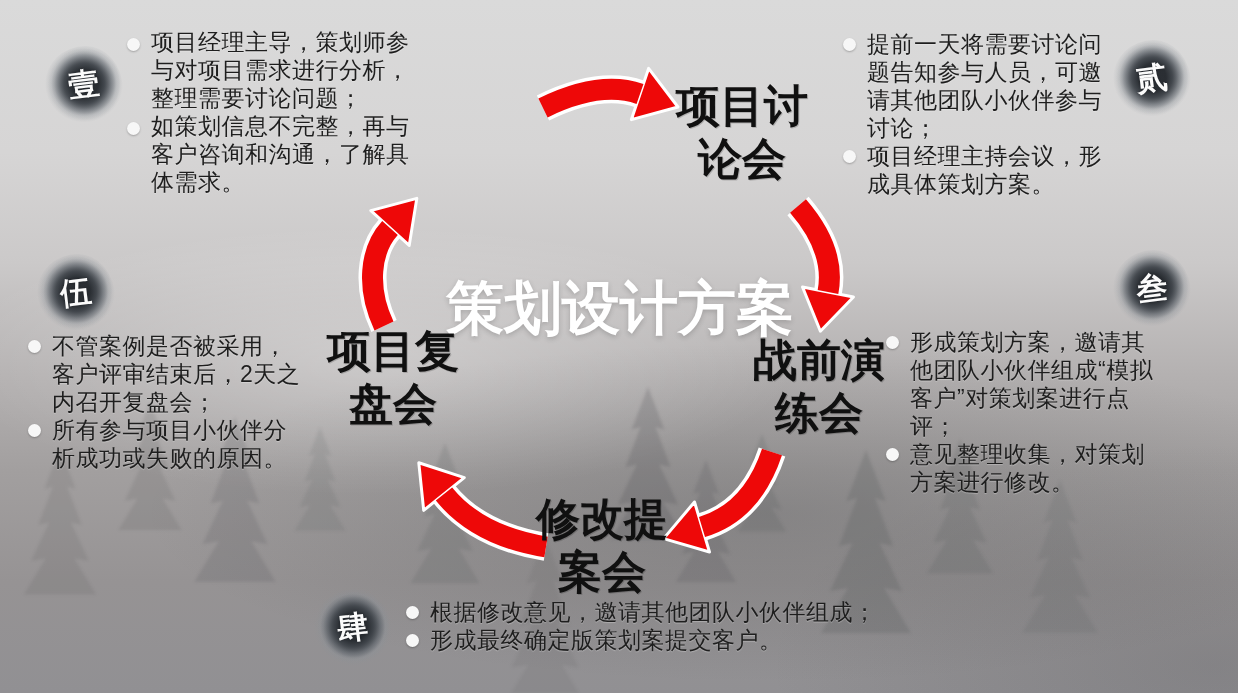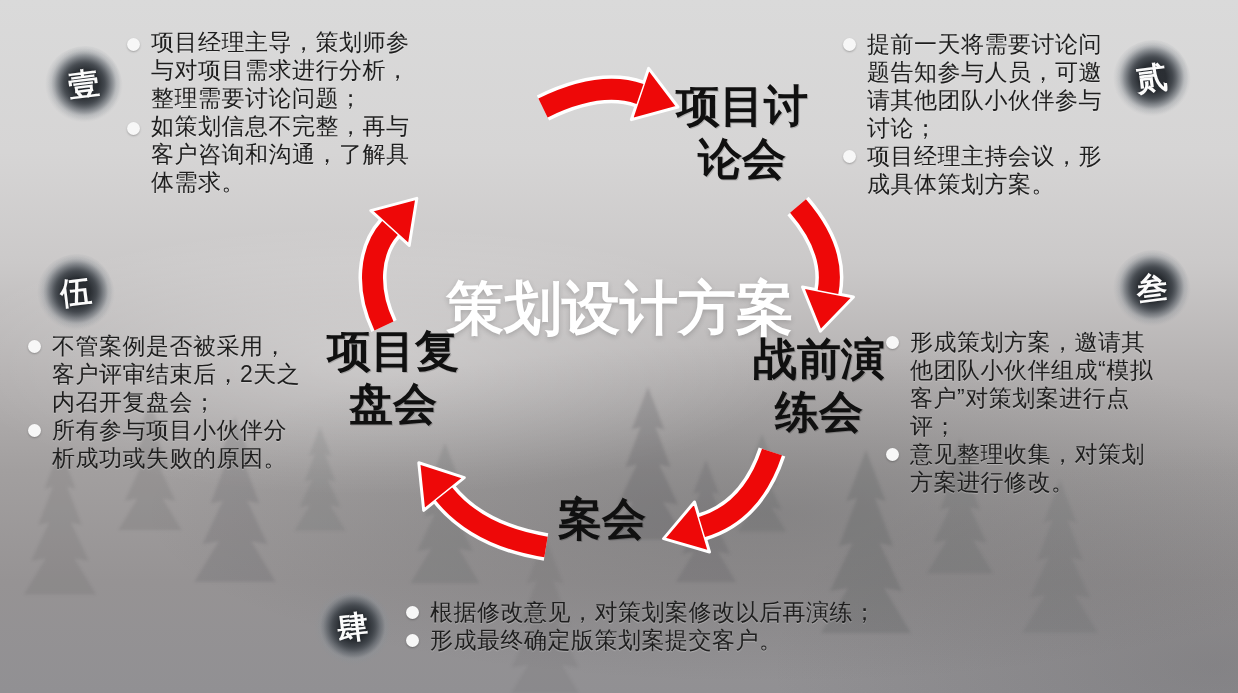--- a/index.html
+++ b/index.html
@@ -47,21 +47,21 @@
   .notes-2{left:843px;top:30px;width:276px;}
   .notes-3{left:886px;top:328px;width:276px;}
   .notes-4{left:406px;top:598px;width:480px;}
   .notes-5{left:28px;top:332px;width:282px;}
   
   .node{position:absolute;width:190px;text-align:center;color:#101010;
     font-family:"DejaVu Serif",serif;font-weight:800;font-size:44px;line-height:53px;
     text-shadow:1px 1px 0 rgba(0,0,0,.18);}
   .node-1{left:372px;top:74px;}
   .node-2{left:647px;top:79px;}
-  .node-3{left:724px;top:333px;font-family:Liberation Serif, serif;}
+  .node-3{left:724px;top:333px;}
   .node-4{left:507px;top:492px;}
   .node-5{left:298px;top:324px;}
   
   .center-title{position:absolute;left:440px;top:280px;width:360px;text-align:center;
     color:#ffffff;font-family:"DejaVu Serif",serif;font-weight:800;
     font-size:58px;line-height:56px;text-shadow:0 2px 5px rgba(40,40,40,.22);}
   
   .arrows{position:absolute;left:0;top:0;width:1238px;height:693px;}
   .arrow-under{stroke:#ffffff;stroke-width:28;fill:none;stroke-linecap:butt;}
   .arrow-over{stroke:var(--accent-red,#ee0808);stroke-width:21;fill:none;stroke-linecap:butt;}
@@ -126,20 +126,21 @@
 
   <div class="node node-2">
     <div>项目讨</div>
     <div>论会</div>
   </div>
   <div class="node node-3">
     <div>战前演</div>
     <div>练会</div>
   </div>
   <div class="node node-4">
+    <div>修改提</div>
     <div>案会</div>
   </div>
   <div class="node node-5">
     <div>项目复</div>
     <div>盘会</div>
   </div>
 
   <div class="badge badge-1">
     <span class="badge-glyph">壹</span>
   </div>
@@ -185,21 +186,21 @@
     </li>
     <li class="note">
       <span class="bullet"></span>
       <span class="note-text">意见整理收集，对策划方案进行修改。</span>
     </li>
   </ul>
 
   <ul class="notes notes-4">
     <li class="note">
       <span class="bullet"></span>
-      <span class="note-text">根据修改意见，对策划案修改以后再演练；</span>
+      <span class="note-text">根据修改意见，邀请其他团队小伙伴组成；</span>
     </li>
     <li class="note">
       <span class="bullet"></span>
       <span class="note-text">形成最终确定版策划案提交客户。</span>
     </li>
   </ul>
 
   <ul class="notes notes-5">
     <li class="note">
       <span class="bullet"></span>

